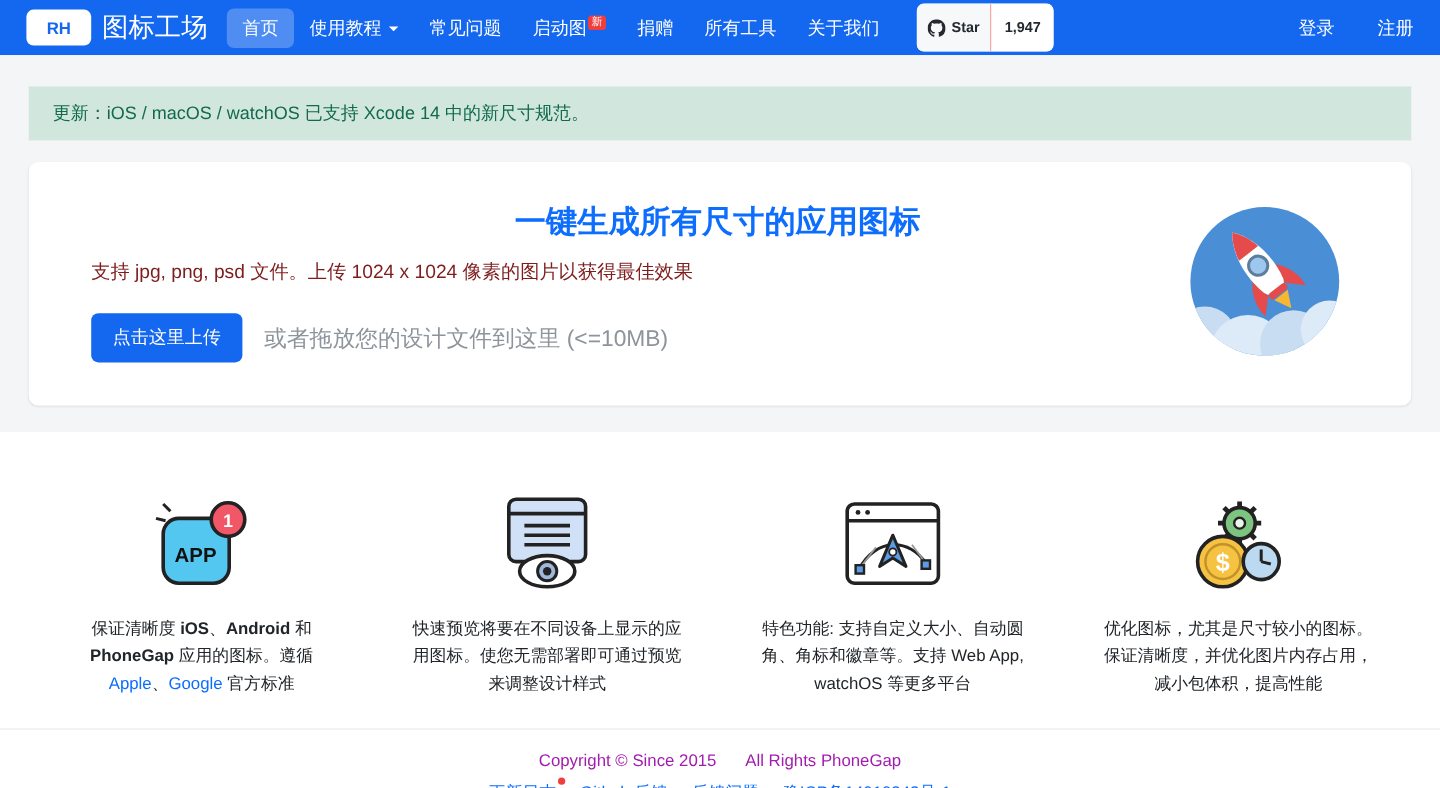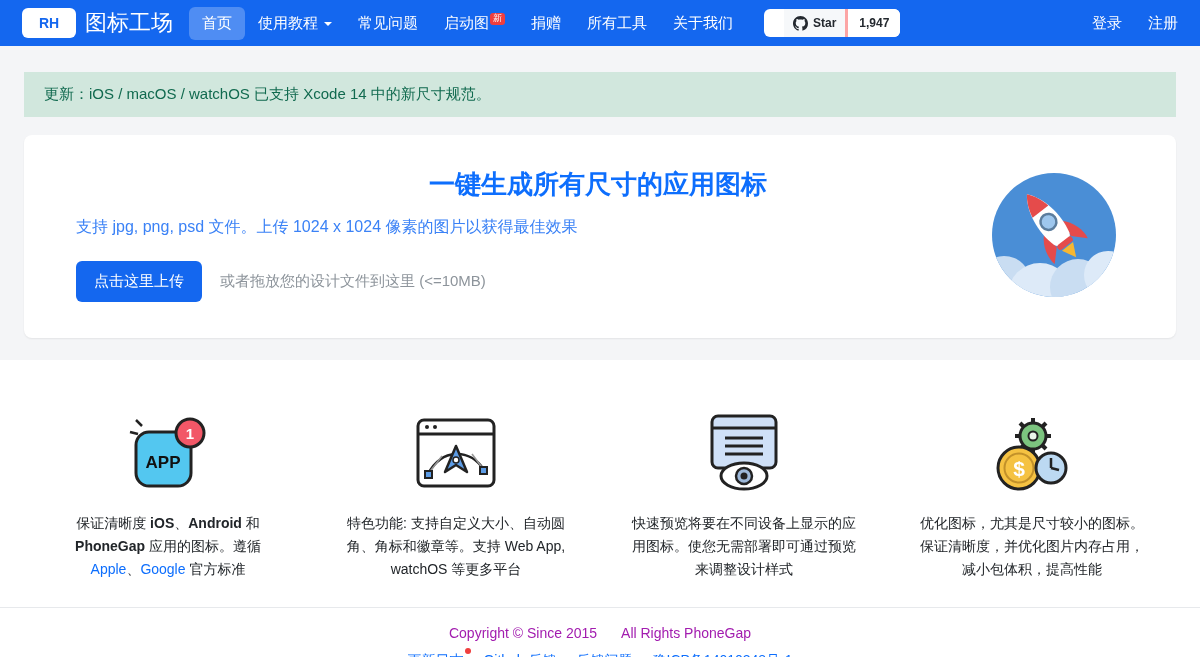--- a/index.html
+++ b/index.html
@@ -9,36 +9,36 @@
   
   .navbar { height:46px; background:#1467ef; display:flex; align-items:center; padding:0 22px; }
   .brand { display:flex; align-items:center; gap:9px; margin-right:16px; color:#fff; cursor:pointer; }
   .logo { width:54px; height:30px; background:#fff; border-radius:6px; color:#1467ef; font-weight:bold; font-size:14px; display:flex; align-items:center; justify-content:center; }
   .brand-text { font-size:22px; }
   .nav { display:flex; align-items:center; gap:0; }
   .nav-item { color:#fff; font-size:15px; padding:7px 13px; border-radius:6px; cursor:pointer; text-decoration:none; white-space:nowrap; }
   .nav-item.active { background:rgba(255,255,255,.25); }
   .caret { display:inline-block; width:0; height:0; border-top:4px solid #fff; border-left:4px solid transparent; border-right:4px solid transparent; margin-left:6px; vertical-align:2px; }
   .nav-badge { background:#f03e3e; color:#fff; font-size:9px; padding:1px 3px; border-radius:3px; vertical-align:7px; margin-left:1px; line-height:1.1; display:inline-block; }
-  .github-widget { display:flex; align-items:stretch; margin-left:18px; background:#fff; border-radius:6px; overflow:hidden; font-weight:bold; font-size:12px; color:#24292f; height:28px; cursor:pointer;padding-left:20px; }
+  .github-widget { display:flex; align-items:stretch; margin-left:18px; background:#fff; border-radius:6px; overflow:hidden; font-weight:bold; font-size:12px; color:#24292f; height:40px; cursor:pointer; }
   .gh-star { display:flex; align-items:center; gap:5px; padding:0 9px; background:#f6f8fa; }
-  .gh-count { display:flex; align-items:center; padding:0 11px; border-left:3px solid #fca5a5; background:#fff; }
-  .auth { margin-left:auto; display:flex; gap:26px; }
+  .gh-count { display:flex; align-items:center; padding:0 11px; border-left:1px solid #fca5a5; background:#fff; }
+  .auth { margin-left:auto; display:flex; gap:36px; }
   .auth a { color:#fff; font-size:15px; text-decoration:none; cursor:pointer; }
 
   
   .top-section { background:#f4f5f7; padding:26px 24px 22px; }
   .alert { background:#d1e7dd; color:#116a4f; border-radius:0; padding:13px 20px; font-size:15px; margin-bottom:18px; }
 
   .hero { background:#fff; border-radius:8px; box-shadow:0 1px 2px rgba(0,0,0,.07); padding:32px 56px 36px 52px; position:relative; }
   .hero-title { color:#0d6efd; font-size:26px; font-weight:bold; margin-bottom:15px;text-align:center; }
-  .hero-sub { font-size:16px; color:#3b82f6; margin-bottom:23px; }
+  .hero-sub { font-size:16px; color:#7f1d1d; margin-bottom:23px; }
   .hero-actions { display:flex; align-items:center; gap:18px; }
   .upload-btn { background:#1467ef; color:#fff; border:none; border-radius:6px; padding:11px 18px; font-size:15px; cursor:pointer; font-family:inherit; }
-  .drop-hint { color:#8d949b; font-size:15px; }
+  .drop-hint { color:#8d949b; font-size:19px; }
   .rocket-wrap { position:absolute; right:56px; top:50%; transform:translateY(-50%); }
 
   
   .features { display:flex; padding:46px 24px 0; }
   .feature { flex:1; display:flex; flex-direction:column; align-items:center; padding:0 26px; }
   .feature-icon { height:90px; display:flex; align-items:flex-end; justify-content:center; margin-bottom:16px; }
   .feature-text { font-size:14px; color:#212529; line-height:1.65; text-align:center; max-width:256px; }
   .feature-link { color:#0d6efd; cursor:pointer; }
 
   
@@ -133,55 +133,55 @@
         <circle cx="68" cy="23" r="14" fill="#f25767" stroke="#222" stroke-width="3"></circle>
         <text x="68" y="29" font-size="15" font-weight="bold" fill="#fff" text-anchor="middle">1</text>
       </svg>
     </div>
     <p class="feature-text"><span>保证清晰度 </span><span style="font-weight: 700;">iOS</span><span>、</span><span style="font-weight: 700;">Android</span><span> 和 </span><span style="font-weight: 700;">PhoneGap</span><span> 应用的图标。遵循 </span><span class="feature-link">Apple</span><span>、</span><span class="feature-link">Google</span><span> 官方标准</span></p>
   </div>
 
   <div class="feature">
     <div class="feature-icon">
       <svg width="92" height="86" viewBox="0 0 92 86">
+        <rect x="14" y="6" width="64" height="52" rx="6" fill="#cfe0f7" stroke="#222" stroke-width="3"></rect>
+        <line x1="14" y1="18" x2="78" y2="18" stroke="#222" stroke-width="3"></line>
+        <line x1="27" y1="28" x2="65" y2="28" stroke="#222" stroke-width="3"></line>
+        <line x1="27" y1="36" x2="65" y2="36" stroke="#222" stroke-width="3"></line>
+        <line x1="27" y1="44" x2="65" y2="44" stroke="#222" stroke-width="3"></line>
+        <ellipse cx="46" cy="66" rx="23" ry="13" fill="#ffffff" stroke="#222" stroke-width="3"></ellipse>
+        <circle cx="46" cy="66" r="8" fill="#9db8d9" stroke="#222" stroke-width="2.5"></circle>
+        <circle cx="46" cy="66" r="3.5" fill="#222"></circle>
+      </svg>
+    </div>
+    <p class="feature-text"><span>快速预览将要在不同设备上显示的应用图标。使您无需部署即可通过预览来调整设计样式</span></p>
+  </div>
+
+  <div class="feature">
+    <div class="feature-icon">
+      <svg width="92" height="86" viewBox="0 0 92 86">
         <rect x="8" y="10" width="76" height="66" rx="6" fill="#ffffff" stroke="#222" stroke-width="3"></rect>
         <line x1="8" y1="24" x2="84" y2="24" stroke="#222" stroke-width="3"></line>
         <circle cx="17" cy="17" r="2" fill="#222"></circle>
         <circle cx="25" cy="17" r="2" fill="#222"></circle>
         <path d="M18 64 C32 38 60 38 74 60" fill="none" stroke="#222" stroke-width="2.5"></path>
         <line x1="18" y1="64" x2="32" y2="46" stroke="#999" stroke-width="1.5"></line>
         <line x1="74" y1="60" x2="62" y2="44" stroke="#999" stroke-width="1.5"></line>
         <rect x="15" y="61" width="7" height="7" fill="#5c9ce6" stroke="#222" stroke-width="2"></rect>
         <rect x="70" y="57" width="7" height="7" fill="#5c9ce6" stroke="#222" stroke-width="2"></rect>
         <path d="M46 36 L57 62 L46 55 L35 62 Z" fill="#5c9ce6" stroke="#222" stroke-width="2.5" stroke-linejoin="round"></path>
         <circle cx="46" cy="50" r="3" fill="#fff" stroke="#222" stroke-width="1.5"></circle>
       </svg>
     </div>
     <p class="feature-text"><span>特色功能: 支持自定义大小、自动圆角、角标和徽章等。支持 Web App, watchOS 等更多平台</span></p>
   </div>
 
   <div class="feature">
     <div class="feature-icon">
       <svg width="92" height="86" viewBox="0 0 92 86">
-        <rect x="14" y="6" width="64" height="52" rx="6" fill="#cfe0f7" stroke="#222" stroke-width="3"></rect>
-        <line x1="14" y1="18" x2="78" y2="18" stroke="#222" stroke-width="3"></line>
-        <line x1="27" y1="28" x2="65" y2="28" stroke="#222" stroke-width="3"></line>
-        <line x1="27" y1="36" x2="65" y2="36" stroke="#222" stroke-width="3"></line>
-        <line x1="27" y1="44" x2="65" y2="44" stroke="#222" stroke-width="3"></line>
-        <ellipse cx="46" cy="66" rx="23" ry="13" fill="#ffffff" stroke="#222" stroke-width="3"></ellipse>
-        <circle cx="46" cy="66" r="8" fill="#9db8d9" stroke="#222" stroke-width="2.5"></circle>
-        <circle cx="46" cy="66" r="3.5" fill="#222"></circle>
-      </svg>
-    </div>
-    <p class="feature-text"><span>快速预览将要在不同设备上显示的应用图标。使您无需部署即可通过预览来调整设计样式</span></p>
-  </div>
-
-  <div class="feature">
-    <div class="feature-icon">
-      <svg width="92" height="86" viewBox="0 0 92 86">
         <g stroke="#222" stroke-width="4">
           <line x1="47" y1="8" x2="47" y2="14"></line>
           <line x1="47" y1="38" x2="47" y2="44"></line>
           <line x1="29" y1="26" x2="35" y2="26"></line>
           <line x1="59" y1="26" x2="65" y2="26"></line>
           <line x1="34" y1="13" x2="38" y2="17"></line>
           <line x1="56" y1="35" x2="60" y2="39"></line>
           <line x1="60" y1="13" x2="56" y2="17"></line>
           <line x1="38" y1="35" x2="34" y2="39"></line>
         </g>

